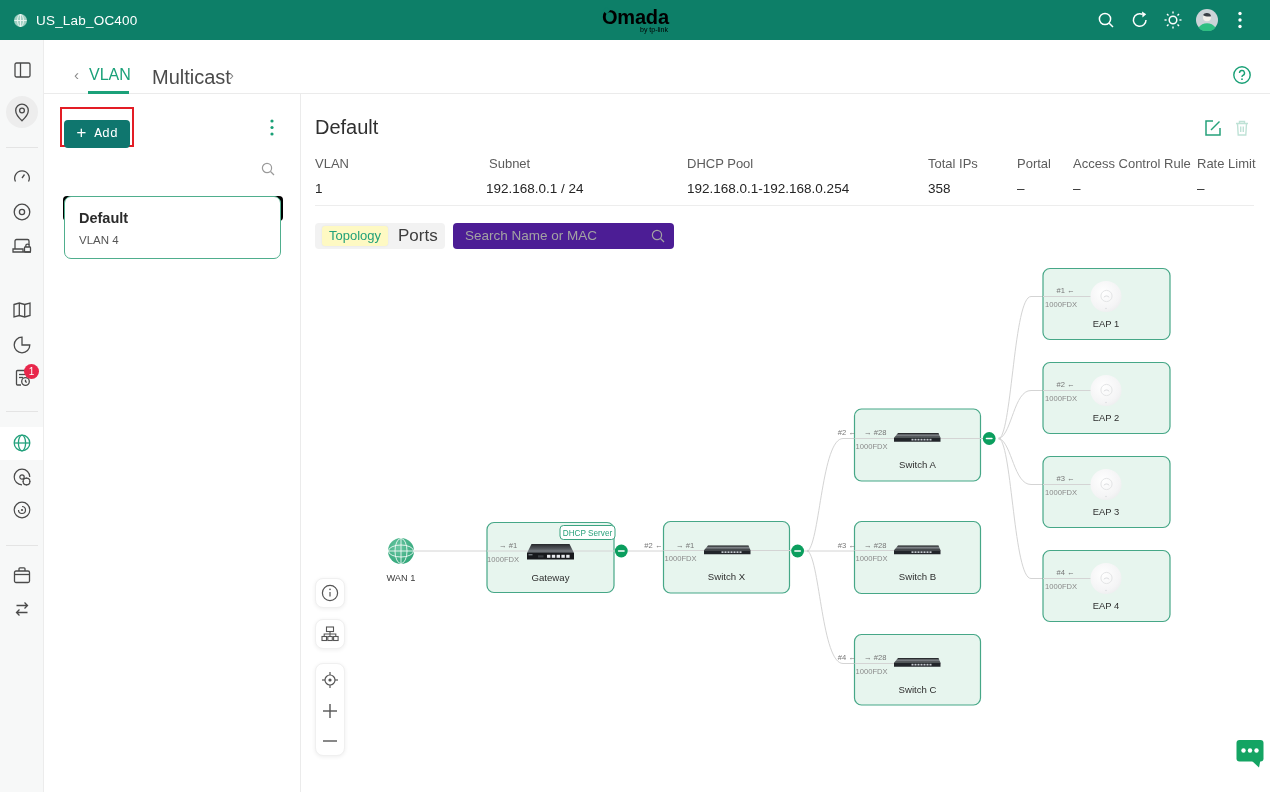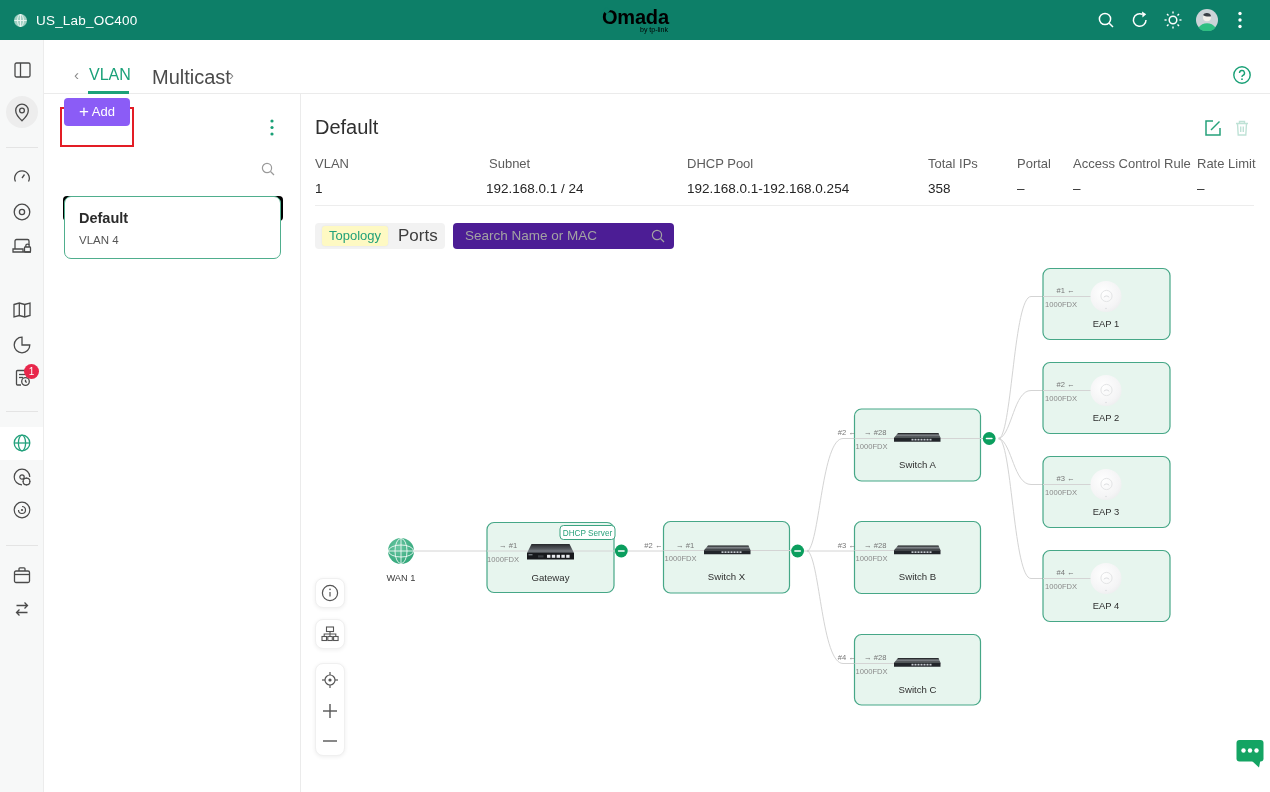--- a/index.html
+++ b/index.html
@@ -23,21 +23,21 @@
   #tabbar { position:absolute; left:44px; top:40px; width:1226px; height:54px; background:#fff; border-bottom:1px solid #ebebeb; }
   .tab-arrow { color:#8a8a8a; font-size:15px; }
   #tab-vlan { position:absolute; left:89px; top:66px; color:#1ba179; font-size:16px; }
   #tab-vlan-u { position:absolute; left:88px; top:91px; width:41px; height:3px; background:#1ba179; }
   #tab-multi { position:absolute; left:152px; top:66px; color:#4b4b4b; font-size:20px; }
   #arr-l { position:absolute; left:74px; top:66px; }
   #arr-r { position:absolute; left:229px; top:66px; }
 
   
   #redrect { position:absolute; left:60px; top:107px; width:74px; height:40px; border:2px solid #e31d25; }
-  #addbtn { position:absolute; left:64px; top:98px; width:66px; height:28px; background:#8b5cf6; border-radius:4px; color:#fff; font-size:13px; text-align:center; line-height:27px; }
+  #addbtn { position:absolute; left:64px; top:120px; width:66px; height:28px; background:#0f766e; border-radius:4px; color:#fff; font-size:13px; text-align:center; line-height:27px;font-family:Liberation Mono, monospace; }
   #lp-search { position:absolute; left:63px; top:156px; width:220px; height:25px; background:#000000; border-radius:4px; color:#8f8f8f; font-size:13px; line-height:25px; padding-left:11px;margin-top:40px; }
   #defcard { position:absolute; left:64px; top:196px; width:217px; height:63px; border:1px solid #4fae8d; border-radius:7px; background:#fff; }
   #defcard .t1 { position:absolute; left:14px; top:13px; font-size:14.5px; font-weight:bold; color:#2b2b2b; }
   #defcard .t2 { position:absolute; left:14px; top:37px; font-size:11.5px; color:#555; }
   #vsep { position:absolute; left:300px; top:94px; width:1px; height:698px; background:#ebebeb; }
 
   
   #mh { position:absolute; left:315px; top:116px; font-size:20px; color:#303030; }
   .th { position:absolute; top:156px; font-size:13px; color:#5c5c5c; }
   .td { position:absolute; top:181px; font-size:13.5px; color:#252525; }

